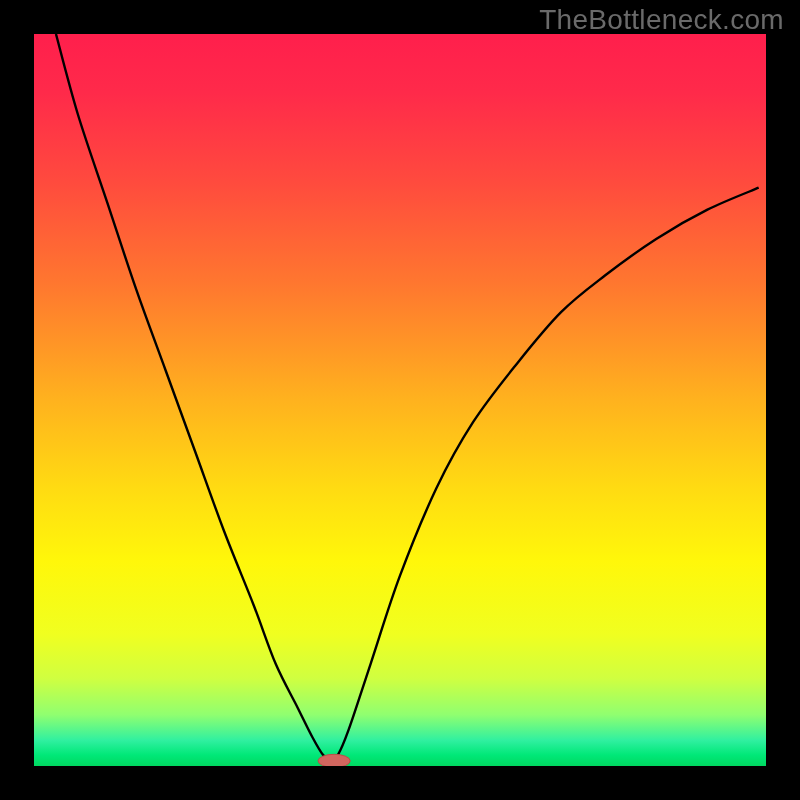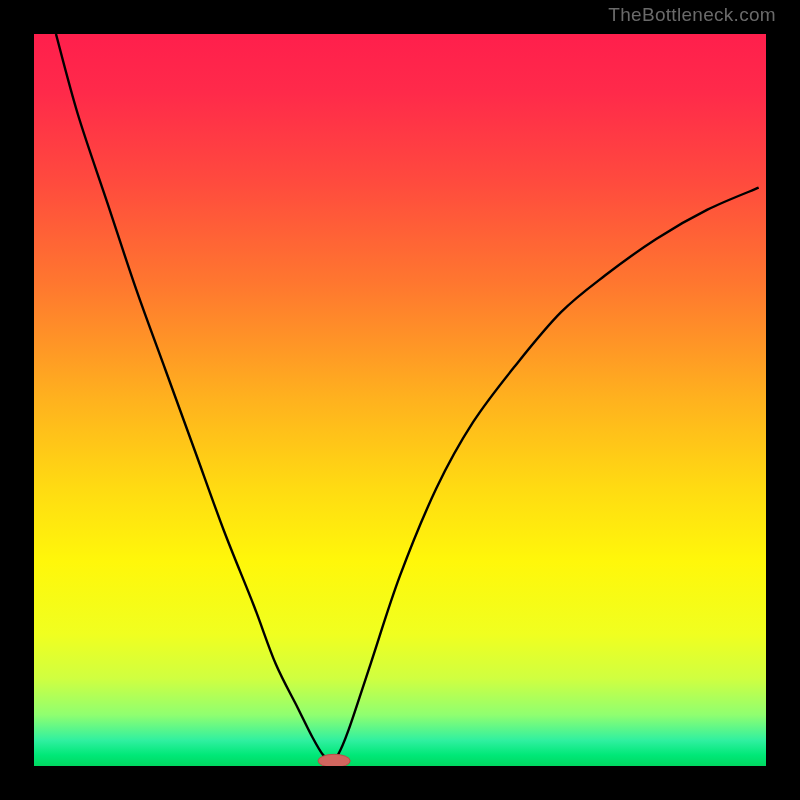--- a/index.html
+++ b/index.html
@@ -13,23 +13,23 @@
   }
   .outer {
     position: relative;
     width: 800px;
     height: 800px;
     background: #000;
   }
   .watermark {
     position: absolute;
     top: 4px;
-    right: 24px;
+    right: 16px;
     color: #6a6a6a;
-    font-size: 19px;
+    font-size: 28px;
     letter-spacing: 0.3px;
     font-weight: 400;
   }
   .plot {
     position: absolute;
     left: 34px;
     top: 34px;
     width: 732px;
     height: 732px;
   }

